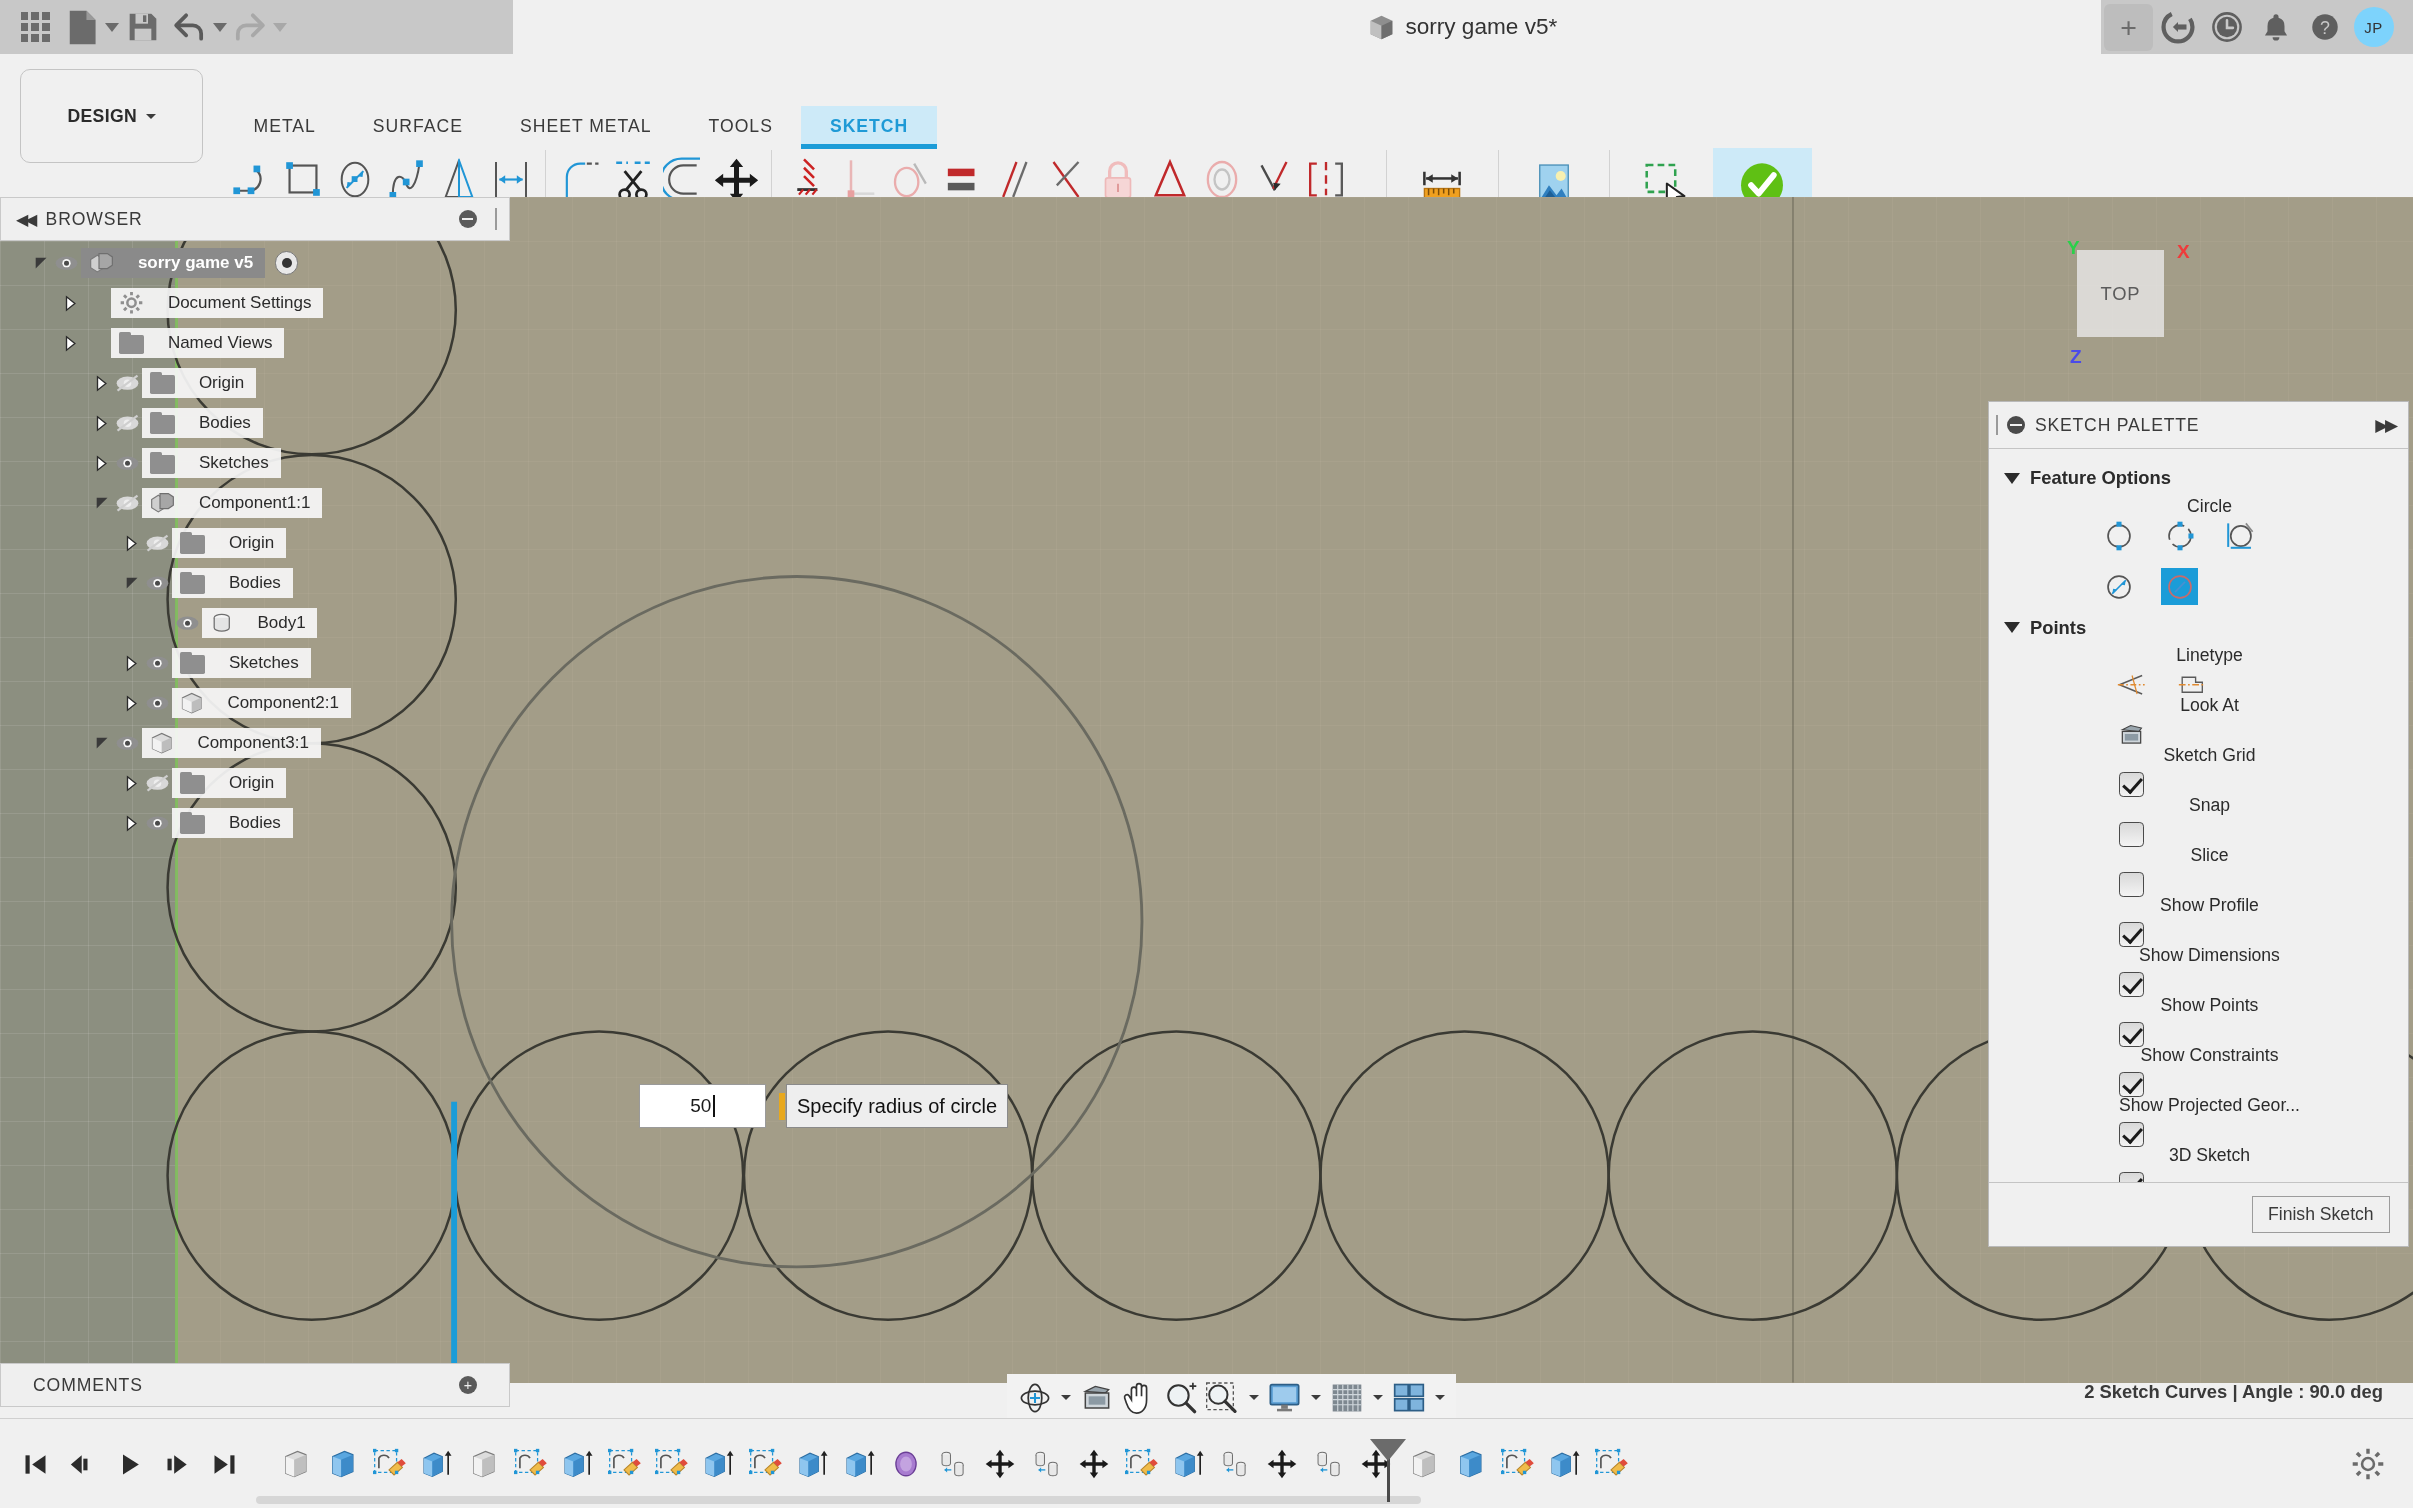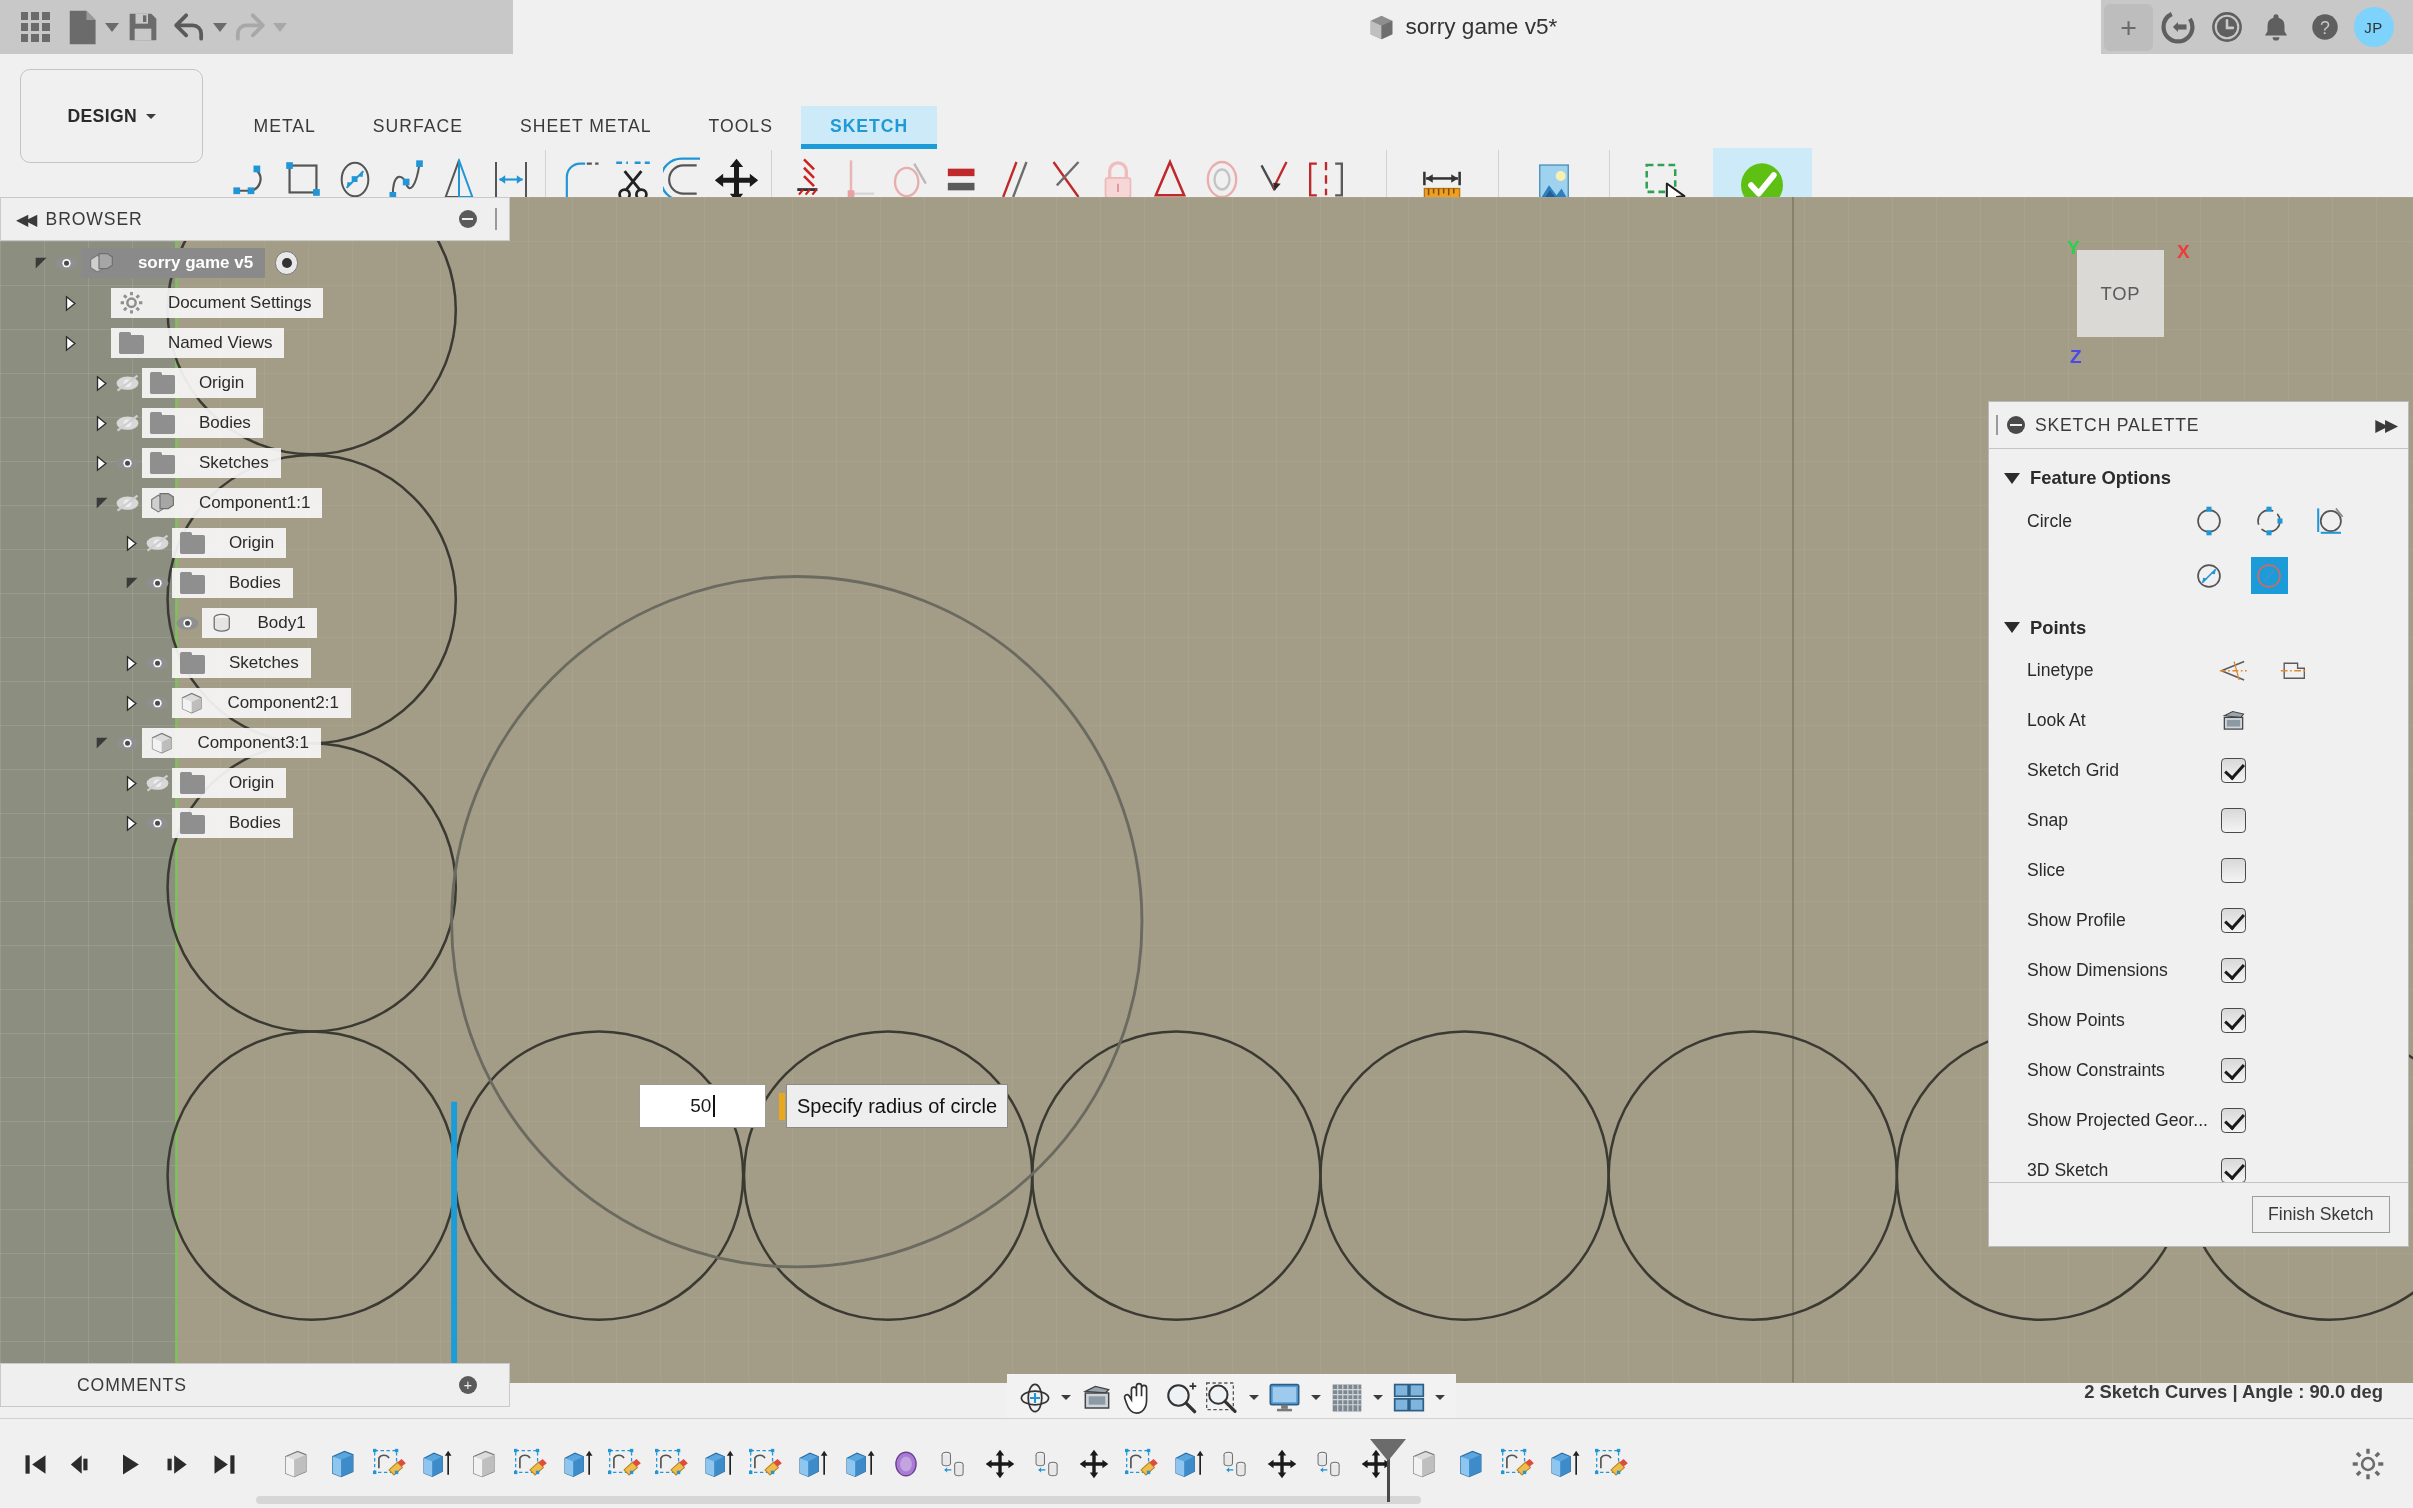--- a/index.html
+++ b/index.html
@@ -145,21 +145,21 @@
   .pal-hdr { height:47px; display:flex;align-items:center; border-bottom:0.8px solid #c4c4c4; background:#f0f0f0;}
   .pal-hdr .grip2 { width:2.5px;height:20px;background:#9a9a9a;margin-left:6.7px;}
   .pal-hdr .circ { width:18.4px;height:18.4px;border-radius:50%;background:#4a4a4a;margin-left:8.4px;display:flex;align-items:center;justify-content:center;}
   .pal-hdr .circ i { width:11.7px;height:2.5px;background:#f0f0f0;display:block;}
   .pal-hdr .ptitle { font-size:17.6px;color:#3a3a3a;letter-spacing:0.8px;margin-left:10px;}
   .pal-hdr .pexp { margin-left:auto; margin-right:13.4px; color:#3a3a3a; font-size:17px; letter-spacing:-3.4px;}
   .pal-body { flex:1; padding:11.7px 0 0 0; overflow:hidden;}
   .sect-hdr { display:flex;align-items:center;gap:10px;padding:6.7px 0 6.7px 15px; }
   .sect-hdr .cd { width:0;height:0;border-left:8.4px solid transparent;border-right:8.4px solid transparent;border-top:11px solid #2b2b2b;}
   .sect-hdr .st { font-size:18.4px;font-weight:bold;color:#2b2b2b;}
-  .prow { display:flex; align-items:center; height:50px; padding-left:38px; }
+  .prow { display:flex; align-items:center; height:50px; padding-left:22px;flex-direction:column; }
   .prow .pl { font-size:17.6px;color:#2b2b2b; flex:1;}
   .prow .pc { display:flex; align-items:center; gap:23.5px; width:193px;}
   .pcell { width:37px;height:37px;display:flex;align-items:center;justify-content:center;}
   .pcell.on { background:#1b9cd8; }
   .chk {
     width:25px;height:25px;border:1.7px solid #4a4a4a;border-radius:4.2px;
     background:linear-gradient(#d8d8d8,#f4f4f4);
     display:flex;align-items:center;justify-content:center;
   }
   .chk.checked::after{
@@ -188,21 +188,21 @@
   .radius-tip {
     margin-left:20px; background:#eeeeee; border:0.8px solid #8a8a8a;
     display:flex;align-items:center; padding:0 10px; font-size:20px; color:#111;
     position:relative;
   }
   .radius-tip::before { content:''; position:absolute; left:-8.4px; top:8.4px; width:6.7px;height:27px;background:#e8a81d;}
 
   
   .comments {
     position:absolute; left:0; top:1363px; width:510px; height:44px;
-    background:#efefef; border:0.8px solid #c9c9c9; display:flex;align-items:center;padding-left:44px;
+    background:#efefef; border:0.8px solid #c9c9c9; display:flex;align-items:center;
   }
   .comments .ct { font-size:17.6px;color:#3a3a3a;letter-spacing:0.9px;margin-left:32px;}
   .plus-circle { position:absolute; right:32px; width:18.4px;height:18.4px;border-radius:50%;background:#5a5a5a;
     display:flex;align-items:center;justify-content:center;color:#efefef;font-size:14.2px;line-height:1;}
 
   
   .navbar {
     position:absolute; left:1007px; top:1374px; height:47px; background:#f2f2f2;
     display:flex;align-items:center; padding:0 6.7px;
   }

